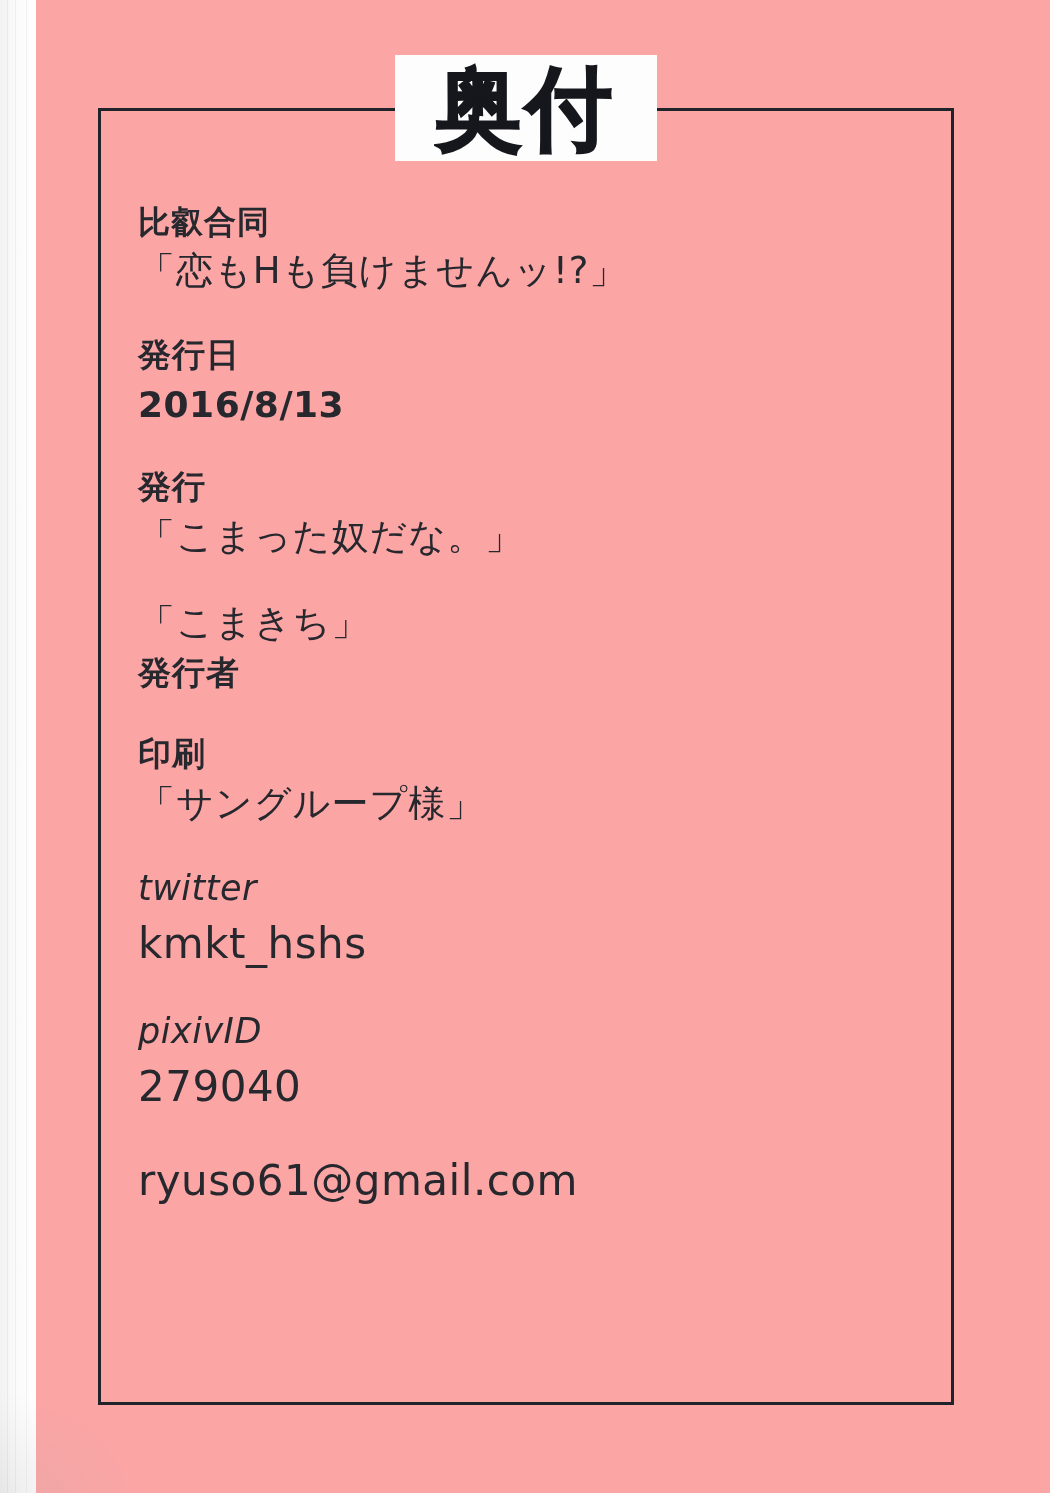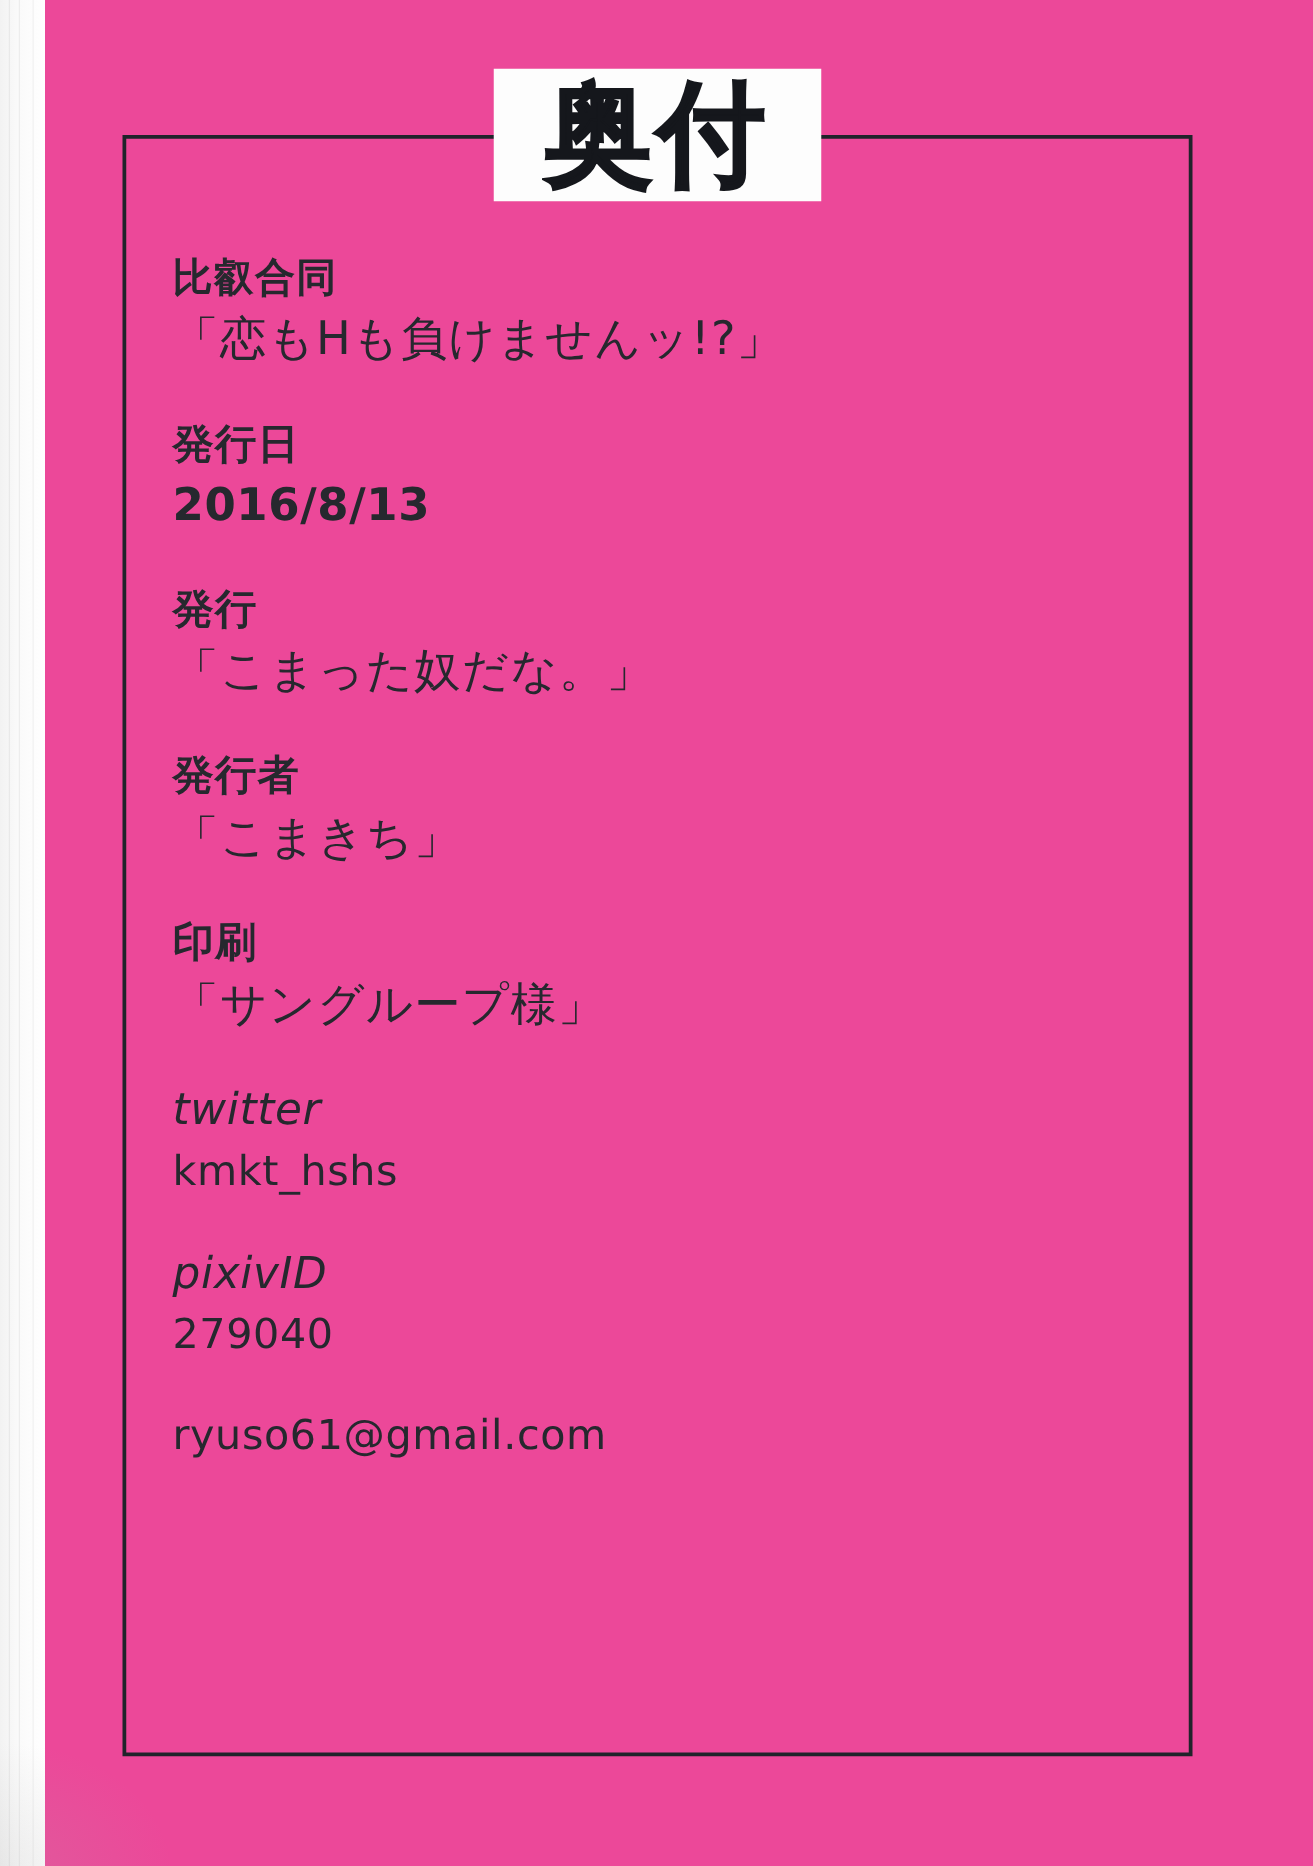--- a/index.html
+++ b/index.html
@@ -13,21 +13,21 @@
     font-family: "DejaVu Sans", sans-serif;
     color: #1a1a1a;
     position: relative;
     overflow: hidden;
   }
 
   
   .page {
     position: absolute;
     inset: 0;
-    background: #ec4899;
+    background: #fca5a5;
   }
   .edge-shade {
     position: absolute;
     left: 0; top: 0;
     width: 36px; height: 100%;
     background: linear-gradient(to right, #f2f2f2 0%, #fafafa 40%, #ffffff 100%);
   }
   .edge-line {
     position: absolute;
     top: 0;
@@ -121,21 +121,21 @@
     font-weight: 700;
     letter-spacing: 0.5px;
   }
   .latin-label {
     font-size: 35px;
     font-weight: 400;
     letter-spacing: 0.5px;
     font-style: italic;
   }
   .latin-val {
-    font-size: 33px;
+    font-size: 42px;
     font-weight: 400;
     letter-spacing: 0.5px;
   }
 </style>
 </head>
 <body>
 
 <div class="page">
   <div class="edge-shade"></div>
   <div class="edge-line l1"></div>
@@ -160,22 +160,22 @@
       <div class="line jp-label">発行日</div>
       <div class="line date">2016/8/13</div>
     </div>
 
     <div class="block">
       <div class="line jp-label">発行</div>
       <div class="line jp-xl">「こまった奴だな。」</div>
     </div>
 
     <div class="block">
+      <div class="line jp-xl">「こまきち」</div>
       <div class="line jp-label">発行者</div>
-      <div class="line jp-xl">「こまきち」</div>
     </div>
 
     <div class="block">
       <div class="line jp-label">印刷</div>
       <div class="line jp-xl">「サングループ様」</div>
     </div>
 
     <div class="block">
       <div class="line latin-label">twitter</div>
       <div class="line latin-val">kmkt_hshs</div>

